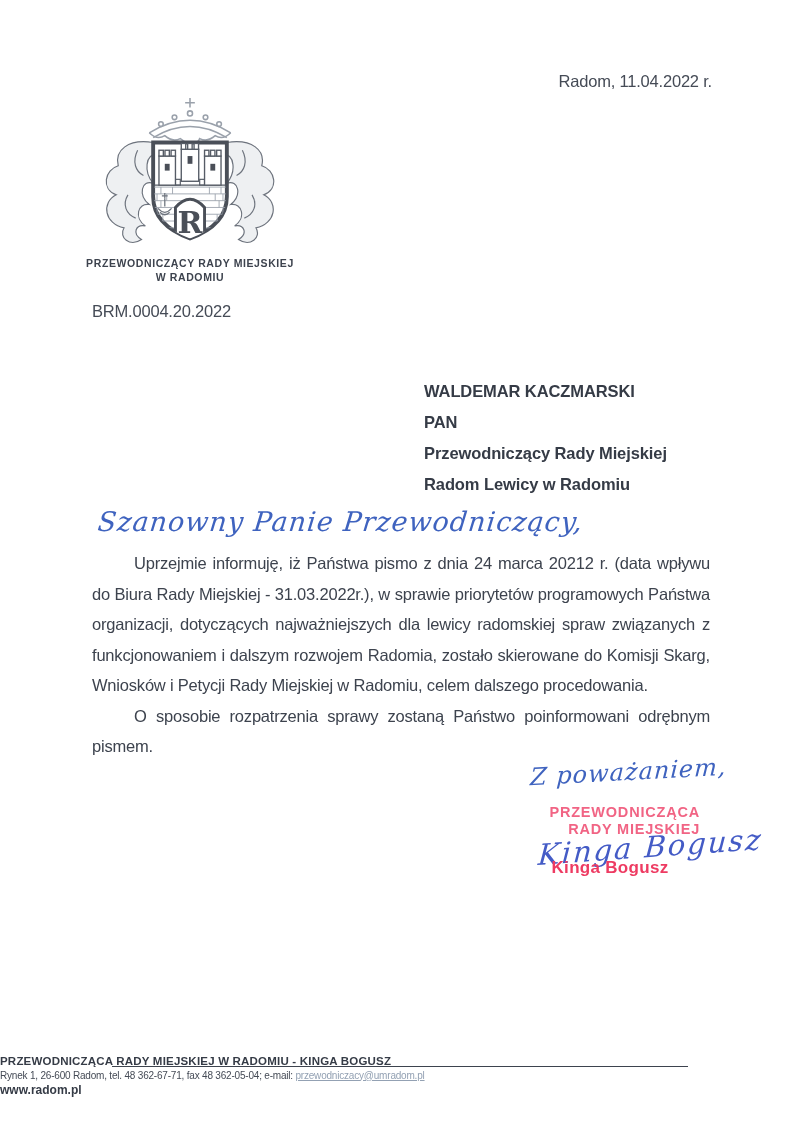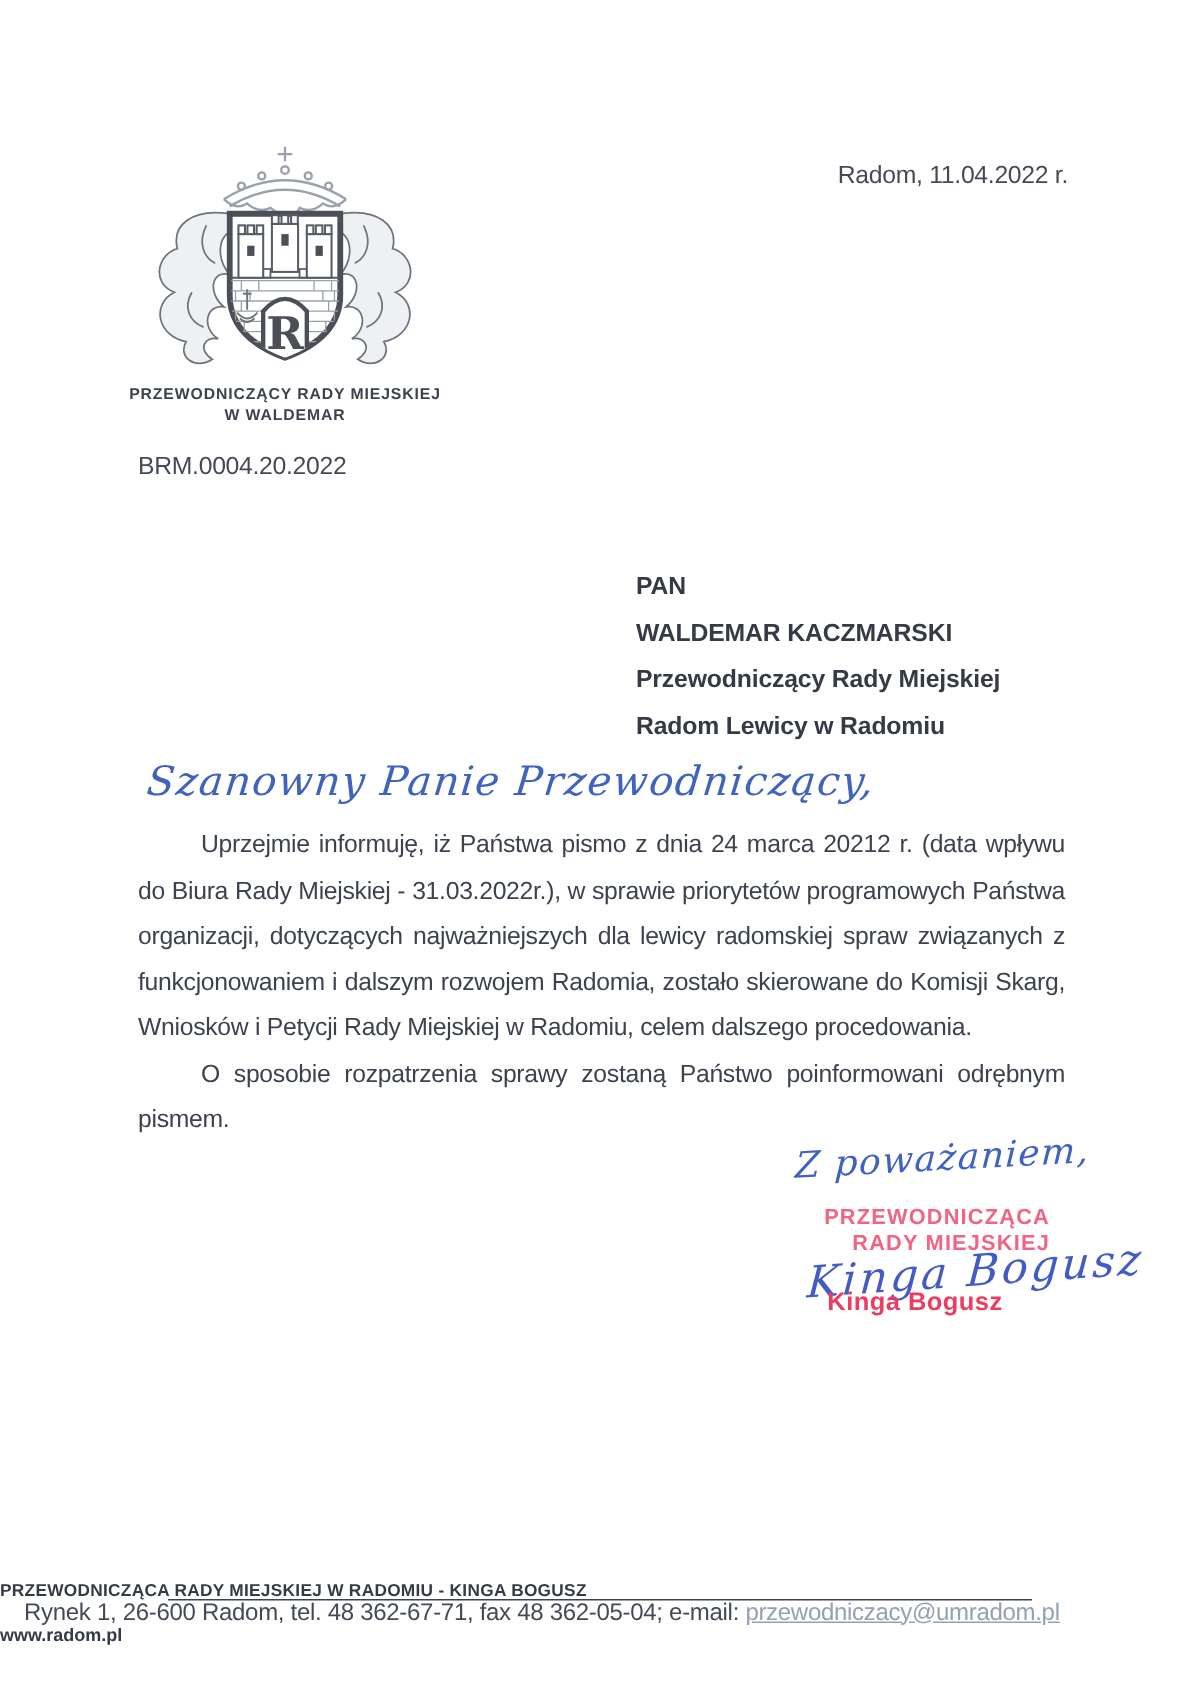--- a/index.html
+++ b/index.html
@@ -3,21 +3,21 @@
 <meta charset="utf-8">
 <style>
   html,body{margin:0;padding:0;background:#e8e8e8;}
   .page{
     position:relative;width:800px;height:1130px;background:#ffffff;
     margin:0 auto;overflow:hidden;
     font-family:"Liberation Sans",sans-serif;color:#3d434e;
   }
   .abs{position:absolute;}
   
-  .date-line{top:72px;right:88px;font-size:16.5px;color:#454b56;letter-spacing:-0.2px;margin-top:36px;}
+  .date-line{top:72px;right:88px;font-size:16.5px;color:#454b56;letter-spacing:-0.2px;}
   
   .crest{left:92px;top:94px;width:196px;height:160px;}
   .crest-caption{left:70px;top:256px;width:240px;text-align:center;
     font-size:10.5px;font-weight:bold;color:#3d434e;letter-spacing:0.6px;line-height:14px;}
   
   .ref-number{left:92px;top:302px;font-size:16.5px;color:#454b56;letter-spacing:-0.2px;}
   
   .recipient{left:424px;top:376px;font-size:16.5px;font-weight:bold;
     line-height:31px;color:#353b46;letter-spacing:-0.1px;}
   
@@ -36,21 +36,21 @@
   .stamp-name{left:520px;top:858px;width:180px;text-align:center;
     font-size:17px;font-weight:bold;color:#ee3b62;letter-spacing:0.3px;}
   
   .cc{left:92px;top:986px;font-size:13px;color:#454b56;line-height:15px;}
   .cc-item{margin-top:2px;padding-left:28px;}
   .cc-item .num{display:inline-block;width:26px;margin-left:-26px;text-align:left;padding-left:10px;box-sizing:border-box;}
   
   .footer-rule{left:112px;top:1066px;width:576px;height:0;border-top:1.6px solid #3d434e;}
   .footer{left:0;top:1054px;width:800px;text-align:left;color:#454b56;line-height:14.5px;}
   .footer .f1{font-size:11.5px;font-weight:bold;letter-spacing:0.2px;color:#353b46;}
-  .footer .f2{font-size:16px;letter-spacing:-0.2px;margin-left:16px;}
+  .footer .f2{font-size:10px;letter-spacing:-0.2px;}
   .footer .f3{font-size:12px;font-weight:bold;color:#353b46;}
   .email-link{color:#93a1b3;text-decoration:underline;cursor:pointer;}
 </style>
 </head>
 <body>
 
 <div class="page">
 
   <div class="abs date-line">Radom, 11.04.2022 r.</div>
 
@@ -124,28 +124,28 @@
         </g>
 
         <path d="M85,150 V117 Q100,100 115,117 V150" fill="#ffffff" stroke="#4a4f58" stroke-width="3"></path>
         <text x="100" y="143" text-anchor="middle" font-family="DejaVu Serif,serif" font-size="31" font-weight="bold" fill="#4a4f58">R</text>
       </g>
     </svg>
   </div>
 
   <div class="abs crest-caption">
     <div>PRZEWODNICZĄCY RADY MIEJSKIEJ</div>
-    <div>W WALDEMAR</div>
+    <div>W RADOMIU</div>
   </div>
 
   <div class="abs ref-number">BRM.0004.20.2022</div>
 
   <div class="abs recipient">
+    <div>WALDEMAR KACZMARSKI</div>
     <div>PAN</div>
-    <div>WALDEMAR KACZMARSKI</div>
     <div>Przewodniczący Rady Miejskiej</div>
     <div>Radom Lewicy w Radomiu</div>
   </div>
 
   <div class="abs script greeting">Szanowny Panie Przewodniczący,</div>
 
   <div class="abs letter-body">
     <p>Uprzejmie informuję, iż Państwa pismo z dnia 24 marca 20212 r. (data wpływu do Biura Rady Miejskiej - 31.03.2022r.), w sprawie priorytetów programowych Państwa organizacji, dotyczących najważniejszych dla lewicy radomskiej spraw związanych z funkcjonowaniem i dalszym rozwojem Radomia, zostało skierowane do Komisji Skarg, Wniosków i Petycji Rady Miejskiej w Radomiu, celem dalszego procedowania.</p>
     <p>O sposobie rozpatrzenia sprawy zostaną Państwo poinformowani odrębnym pismem.</p>
   </div>

